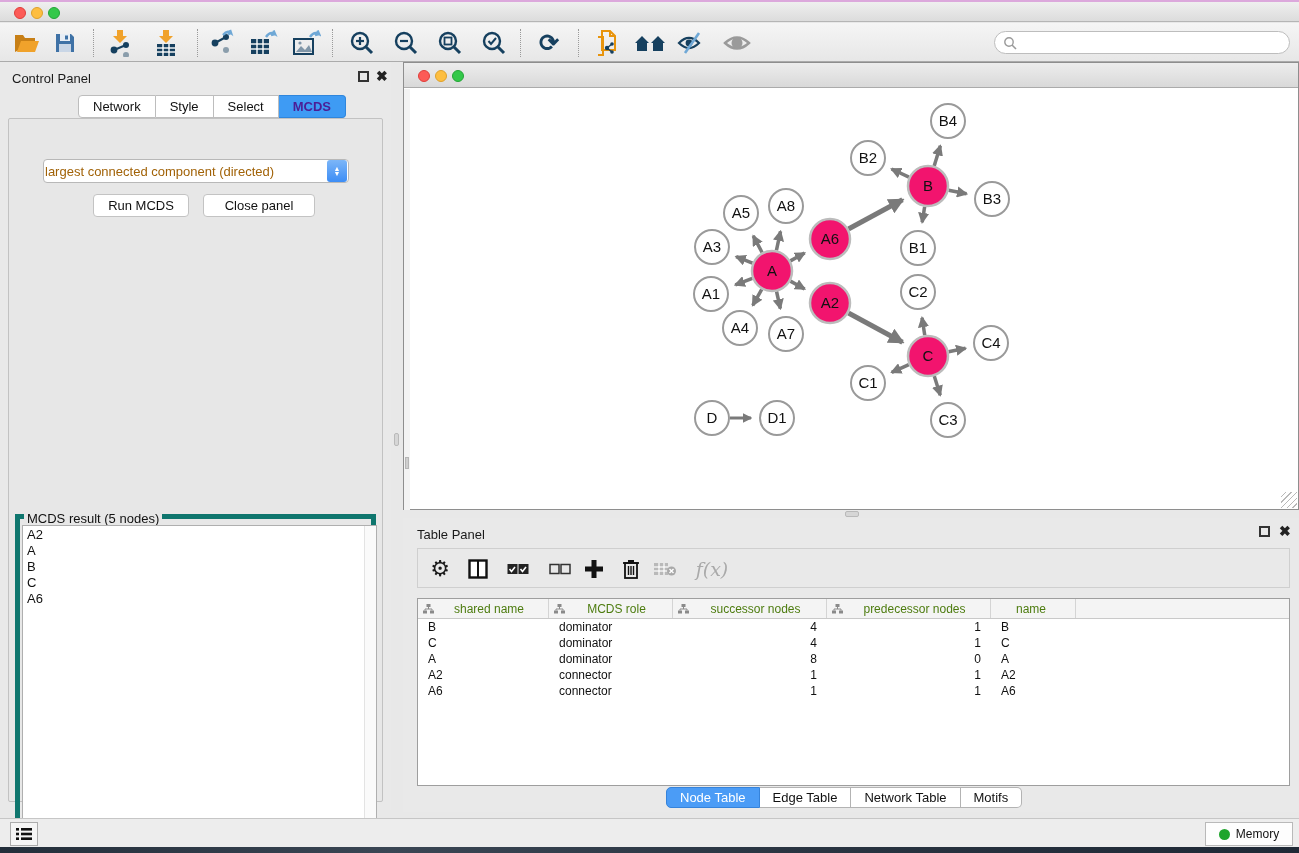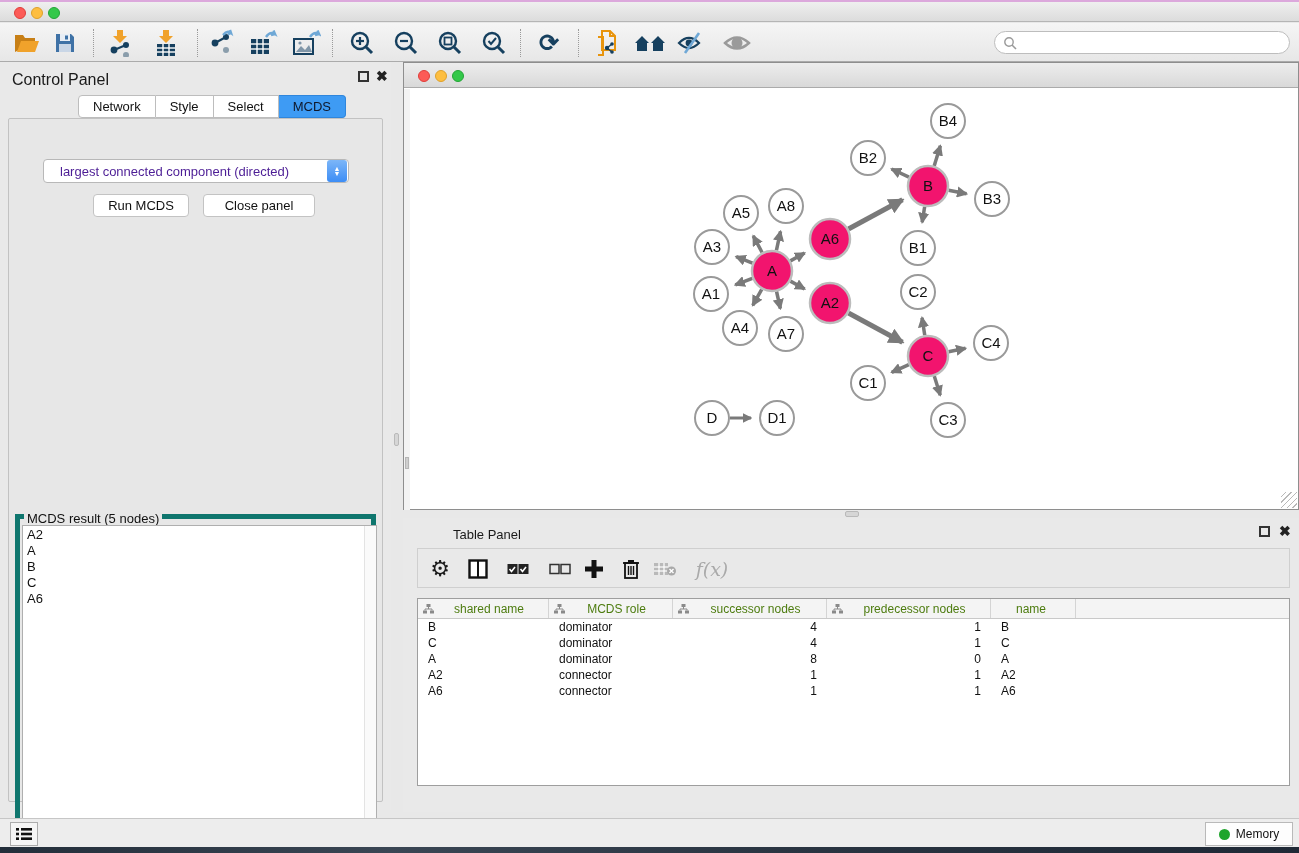--- a/index.html
+++ b/index.html
@@ -25,40 +25,40 @@
   #search-box { position:absolute; left:994px; top:8px; width:296px; height:23px;
     border:1px solid #BDBDBD; border-radius:12px; background:#fff;
     display:flex; align-items:center; padding-left:8px; }
   #search-box input { border:none; outline:none; flex:1; font-size:12px;
     background:transparent; font-family:"Liberation Sans",sans-serif; }
   .refresh-glyph { font-size:24px; font-weight:bold; color:#16405F; line-height:1; }
 
   
   #control-panel { left:0; top:62px; width:391px; height:748px; background:#E9E9E9; }
   #cp-header { position:absolute; left:0; top:0; width:100%; height:30px; }
-  #cp-title { position:absolute; left:12px; top:9px; font-size:16px; color:#1a1a1a; }
+  #cp-title { position:absolute; left:12px; top:9px; font-size:13px; color:#1a1a1a; }
   .panel-float { position:absolute; top:9px; width:11px; height:11px;
     border:2px solid #333; cursor:pointer; }
   .panel-close { position:absolute; top:6px; font-size:14px; font-weight:bold;
     color:#222; cursor:pointer; }
   #cp-tabs { position:absolute; left:78px; top:33px; height:23px; display:flex; }
   .cp-tab { height:23px; padding:0 14px; font-size:13px; background:#fff;
     border:1px solid #BDBDBD; border-left:none; display:flex; align-items:center;
     cursor:pointer; color:#111; }
   .cp-tab:first-child { border-left:1px solid #BDBDBD; border-radius:4px 0 0 4px; }
   .cp-tab:last-child { border-radius:0 4px 4px 0; }
-  .cp-tab.active { background:#3E9BF4; border-color:#2F86DC; color:#0f172a; }
+  .cp-tab.active { background:#3E9BF4; border-color:#2F86DC; color:#4c1d95;font-weight:bold; }
   #cp-content { position:absolute; left:8px; top:56px; width:375px; height:684px;
     background:#E7E7E7; border:1px solid #C2C2C2; border-radius:2px; }
   #opt-label { position:absolute; width:100%; text-align:center; top:18px;
     font-size:13px; color:#111; }
   #opt-select { position:absolute; left:34px; top:40px; width:306px; height:24px;
     background:#fff; border:1px solid #B8B8B8; border-radius:4px; display:flex;
     align-items:center; cursor:pointer; }
-  #opt-select .sel-text { flex:1; font-size:13px; padding-left:16px; color:#4c1d95;
+  #opt-select .sel-text { flex:1; font-size:13px; padding-left:1px; color:#a16207;
     white-space:nowrap; overflow:hidden; }
   #opt-select .stepper { width:20px; height:22px; border-radius:3px;
     background:linear-gradient(#7CB6F8,#3D8DF5); margin-right:1px;
     display:flex; flex-direction:column; align-items:center; justify-content:center;
     color:#fff; font-size:7px; line-height:5px; }
   .cp-btn { position:absolute; top:75px; height:23px; background:#fff;
     border:1px solid #C3C3C3; border-radius:4px; font-size:13px; color:#111;
     display:flex; align-items:center; justify-content:center; cursor:pointer; }
   #mcds-fieldset { position:absolute; left:6px; top:395px; width:361px; height:372px;
     border:5px solid #0f766e; }
@@ -84,21 +84,21 @@
     background:#F3F3F3; }
   #net-gutter .gutter-thumb { position:absolute; left:1px; top:368px; width:4px;
     height:12px; background:#CFCFCF; border:1px solid #B5B5B5; }
   #net-canvas { position:absolute; left:6px; top:26px; width:888px; height:420px; }
   #resize-grip { position:absolute; right:1px; bottom:1px; width:16px; height:16px;
     cursor:nwse-resize;
     background:repeating-linear-gradient(135deg, transparent 0 3px, #B9B9B9 3px 4px); }
 
   
   #table-panel { left:403px; top:518px; width:896px; height:294px; background:#E9E9E9; }
-  #tp-title { position:absolute; left:14px; top:9px; font-size:13px; color:#1a1a1a;margin-left:36px; }
+  #tp-title { position:absolute; left:14px; top:9px; font-size:13px; color:#1a1a1a; }
   #tp-toolbar { position:absolute; left:14px; top:30px; width:873px; height:40px;
     border:1px solid #CFCFCF; background:#E9E9E9; }
   .tp-icon { position:absolute; top:6px; width:28px; height:28px; display:flex;
     align-items:center; justify-content:center; cursor:pointer; }
   .gear-glyph { font-size:22px; color:#1a1a1a; line-height:1; }
   .fx-glyph { font-family:"DejaVu Serif", serif; font-style:italic; font-size:19px;
     color:#A9A9A9; }
   #tp-table { position:absolute; left:14px; top:80px; width:873px; height:188px;
     background:#fff; border:1px solid #9E9E9E; overflow:hidden; }
   #tp-head { display:flex; height:20px; background:#F4F4F4;
@@ -585,20 +585,26 @@
         <div class="td-row">
           <div class="td" style="width: 131px;">A6</div>
           <div class="td" style="width: 124px;">connector</div>
           <div class="td num" style="width: 154px;">1</div>
           <div class="td num" style="width: 164px;">1</div>
           <div class="td" style="width: 85px;">A6</div>
         </div>
       </div>
   </div>
 
+  <div id="tp-tabs">
+    <div class="tp-tab active">Node Table</div>
+    <div class="tp-tab">Edge Table</div>
+    <div class="tp-tab">Network Table</div>
+    <div class="tp-tab">Motifs</div>
+  </div>
 </div>
 
 <div id="status-bar" class="abs">
   <div id="list-btn">
     <svg width="16" height="14" viewBox="0 0 16 14">
       <rect x="0" y="1" width="3" height="2.6" fill="#111"></rect>
         <rect x="5" y="1" width="11" height="2.6" fill="#111"></rect>
       <rect x="0" y="5.7" width="3" height="2.6" fill="#111"></rect>
         <rect x="5" y="5.7" width="11" height="2.6" fill="#111"></rect>
       <rect x="0" y="10.4" width="3" height="2.6" fill="#111"></rect>

